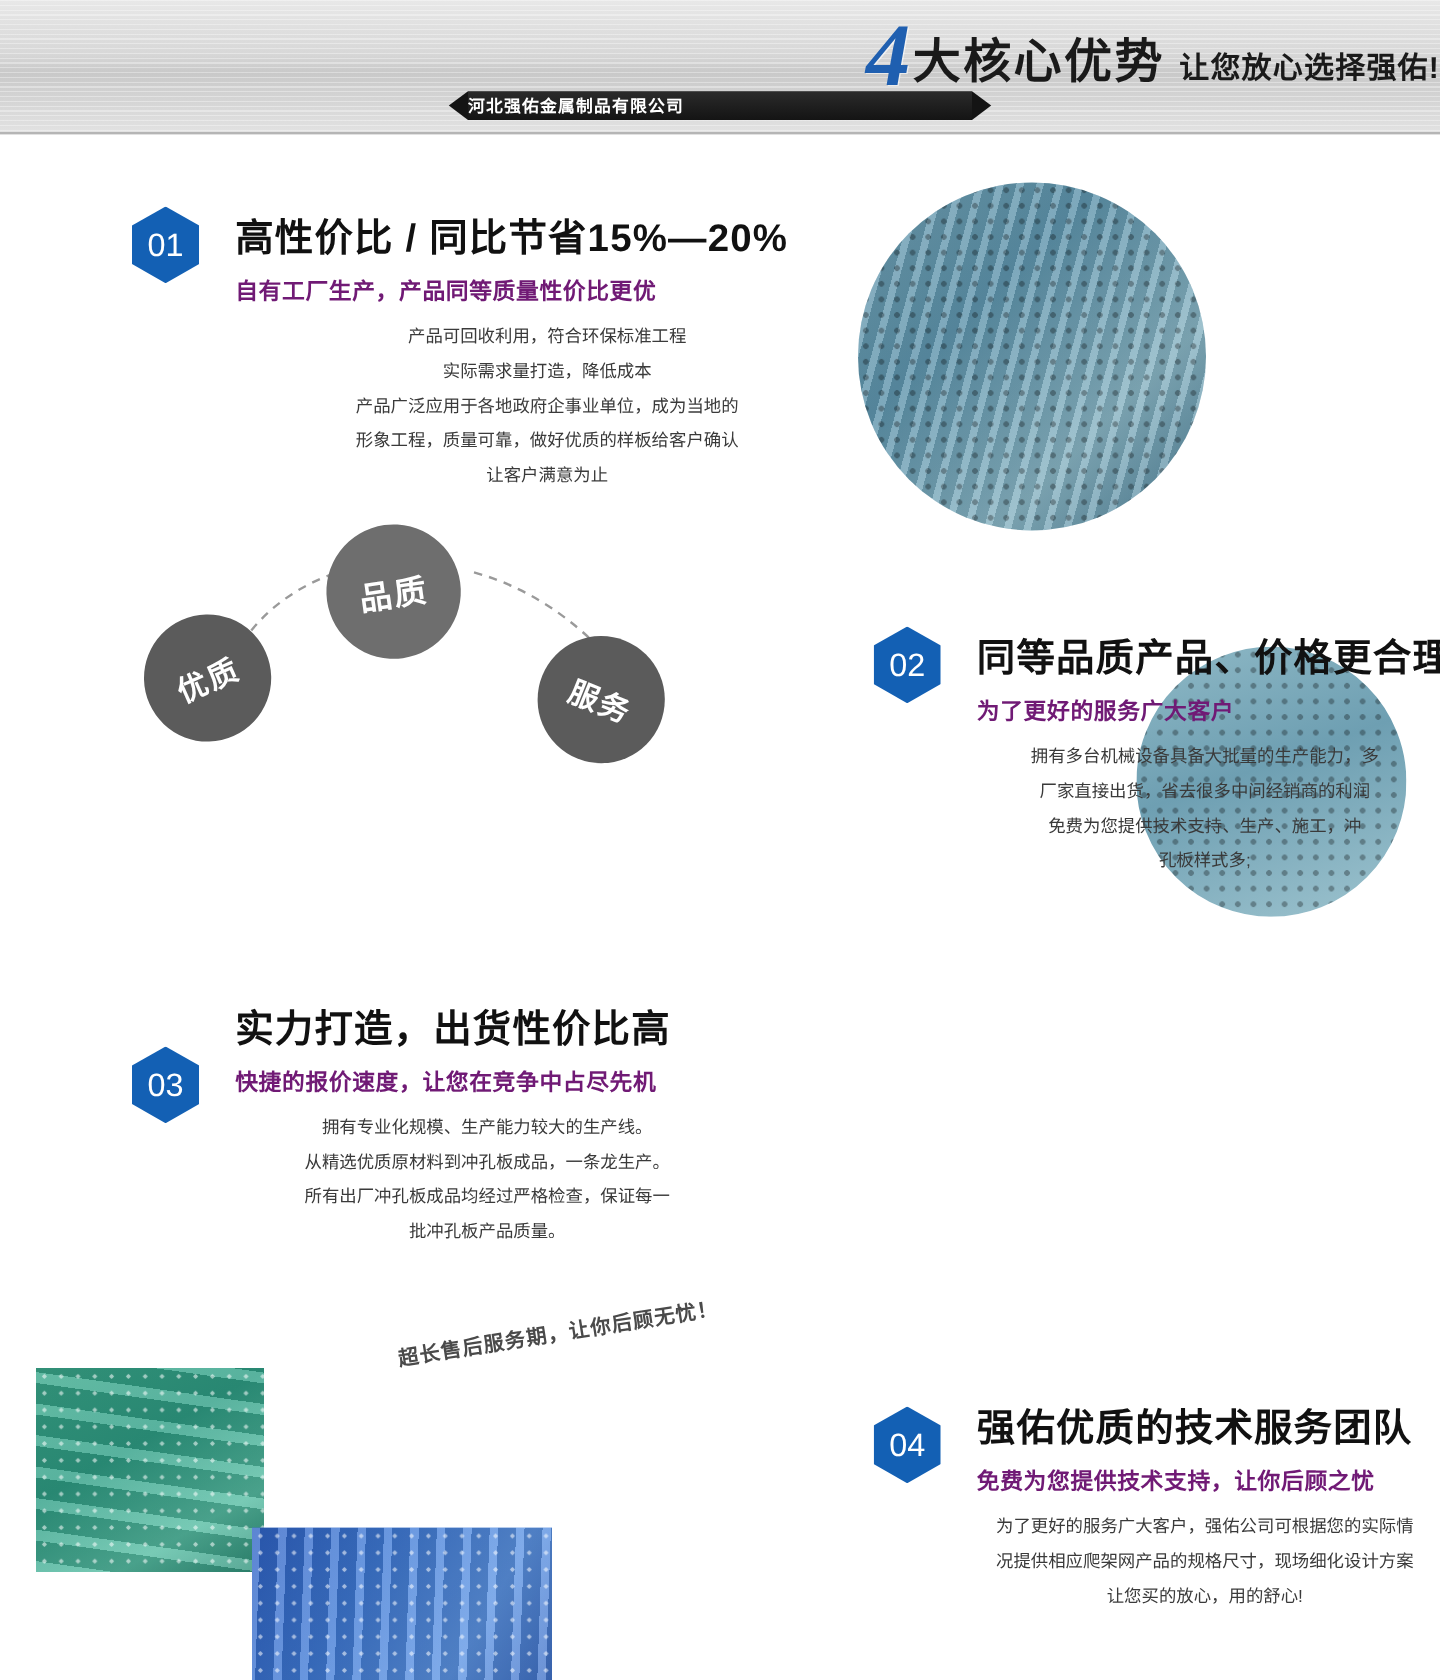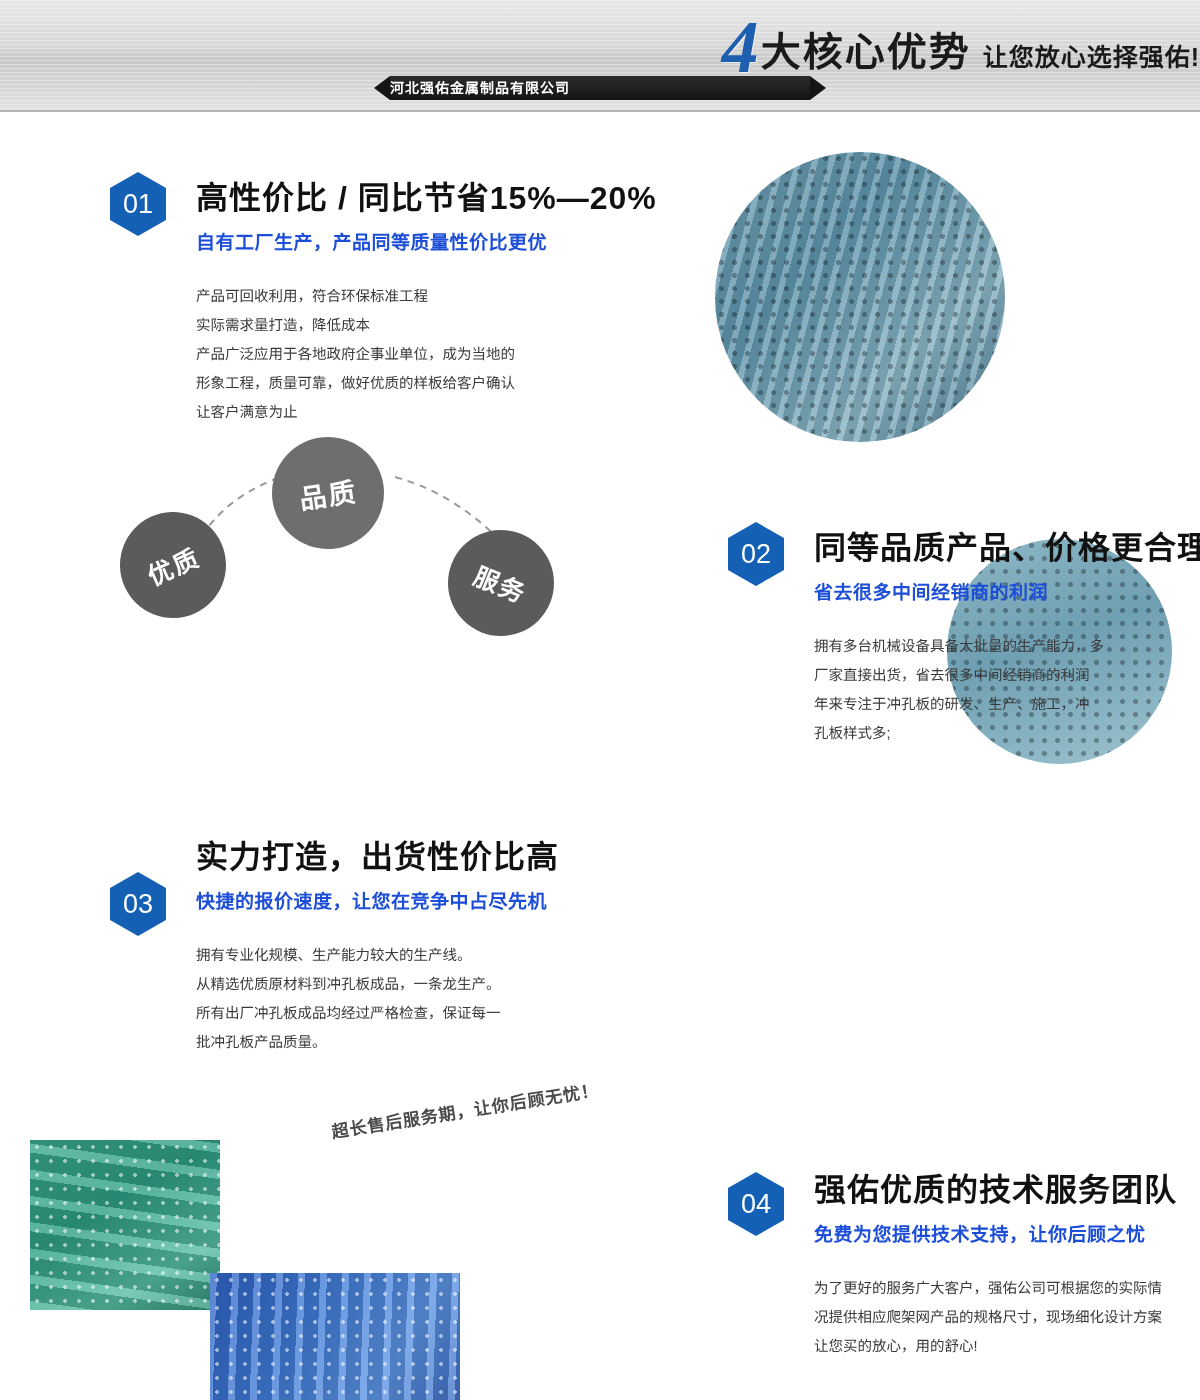--- a/index.html
+++ b/index.html
@@ -128,30 +128,31 @@
     font-size: 32px;
     font-weight: bold;
     color: #111111;
     letter-spacing: 1px;
     line-height: 1.15;
     white-space: nowrap;
   }
   .feat-subtitle {
     font-size: 19px;
     font-weight: bold;
-    color: #1d4ed8;
+    color: #701a75;
     letter-spacing: 0.5px;
     margin-top: 10px;
     white-space: nowrap;
   }
   .feat-body {
     font-size: 14.5px;
     color: #3a3a3a;
     line-height: 2.0;
-    margin-top: 28px;
+    margin-top: 12px;
+    text-align: center;
   }
   .feat-body div { white-space: nowrap; }
 
   
   .photo { overflow: hidden; position: relative; }
 
   .perf-holes {
     position: absolute;
     inset: 0;
     background-image: radial-gradient(circle, rgba(255,255,255,0.55) 1.6px, rgba(0,0,0,0) 1.9px);
@@ -295,25 +296,25 @@
   <div class="abs photo img-blue-mid" style="left:210px; top:468px; width:250px; height:250px;">
     <div class="wave-v"></div>
     <div class="perf-holes"></div>
   </div>
 
   <div class="abs" style="left:728px; top:410px;">
     <div class="num-badge">02</div>
   </div>
   <div class="abs" style="left:814px; top:418px; width:380px;">
     <div class="feat-title">同等品质产品、价格更合理</div>
-    <div class="feat-subtitle">省去很多中间经销商的利润</div>
+    <div class="feat-subtitle">为了更好的服务广大客户</div>
     <div class="feat-body">
       <div>拥有多台机械设备具备大批量的生产能力，多</div>
       <div>厂家直接出货，省去很多中间经销商的利润</div>
-      <div>年来专注于冲孔板的研发、生产、施工，冲</div>
+      <div>免费为您提供技术支持、生产、施工，冲</div>
       <div>孔板样式多;</div>
     </div>
   </div>
 
   <div class="abs" style="left:110px; top:760px;">
     <div class="num-badge">03</div>
   </div>
   <div class="abs" style="left:196px; top:727px; width:420px;">
     <div class="feat-title">实力打造，出货性价比高</div>
     <div class="feat-subtitle">快捷的报价速度，让您在竞争中占尽先机</div>

